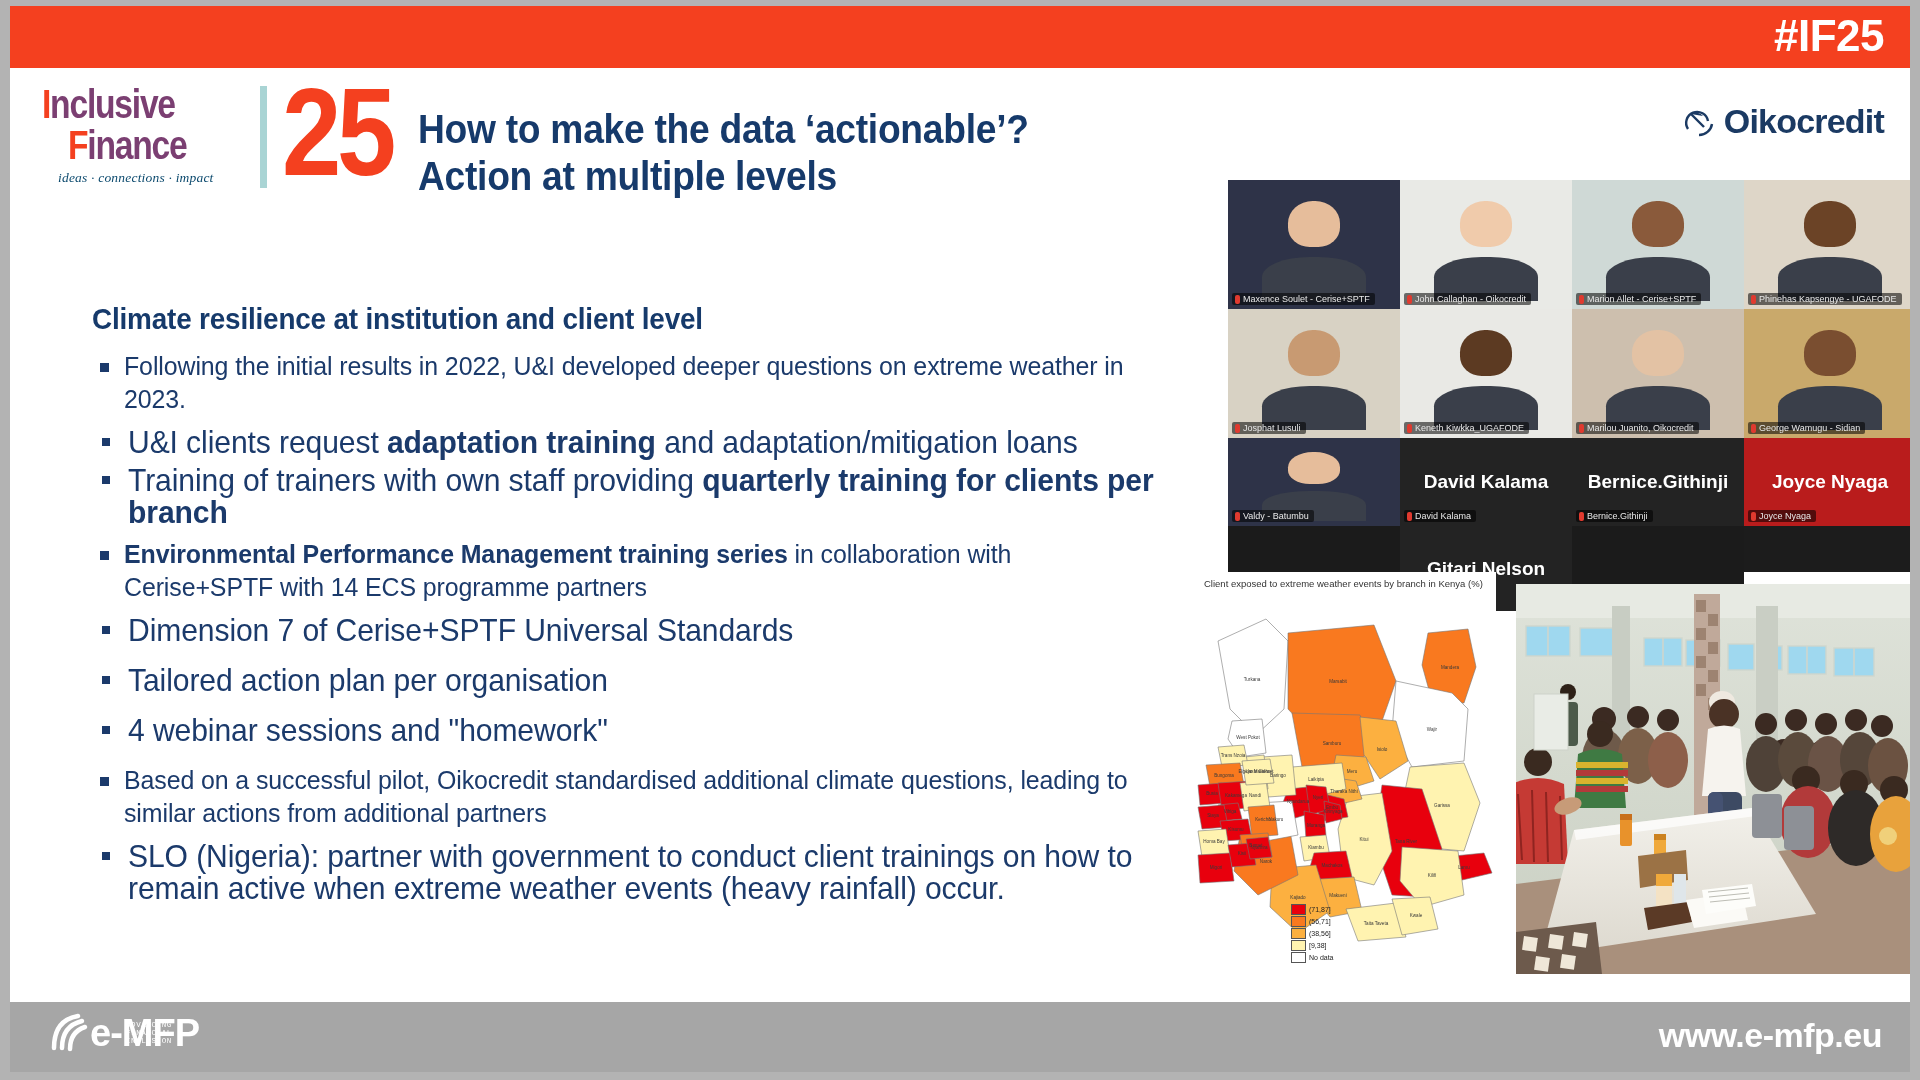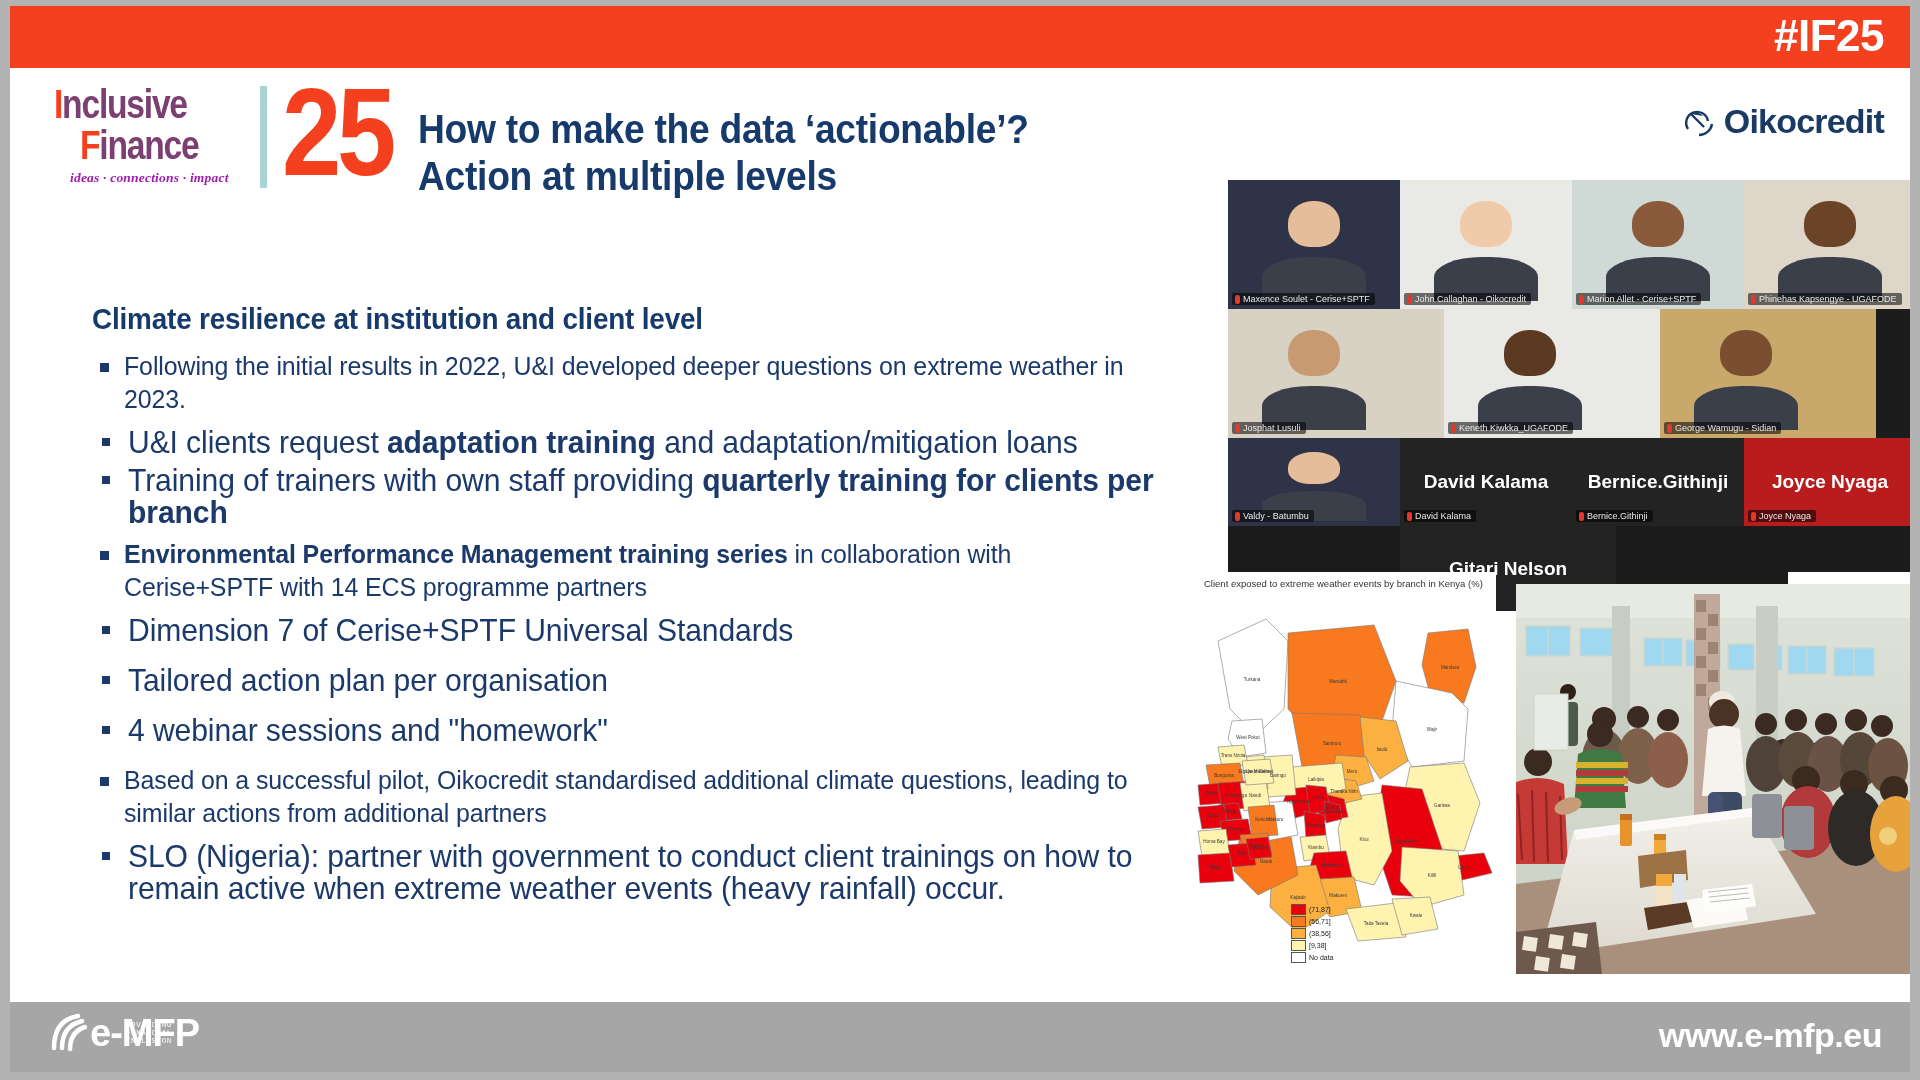--- a/index.html
+++ b/index.html
@@ -11,35 +11,35 @@
     border-top:6px solid #b3b3b3;border-bottom:8px solid #b3b3b3;
   }
   
   .topband{position:absolute;left:0;top:0;width:100%;height:62px;background:#f4401f;}
   .hashtag{
     position:absolute;right:26px;top:5px;color:#fff;font-size:44px;font-weight:bold;
     letter-spacing:-0.5px;font-family:"Liberation Sans",sans-serif;
   }
   
   .iflogo{position:absolute;left:28px;top:78px;width:375px;height:110px;}
-  .if-words{position:absolute;left:16px;top:0;width:215px;}
+  .if-words{position:absolute;left:4px;top:0;width:215px;}
   .if-line1{
     font-family:"Liberation Sans",sans-serif;font-weight:bold;font-size:41px;
     color:#7b3f72;letter-spacing:-1.5px;line-height:40px;transform:scaleX(0.82);
     transform-origin:left center;white-space:nowrap;
   }
   .if-line2{
     font-family:"Liberation Sans",sans-serif;font-weight:bold;font-size:41px;
     color:#7b3f72;letter-spacing:-1.5px;line-height:42px;transform:scaleX(0.82);
     transform-origin:left center;white-space:nowrap;margin-left:26px;
   }
   .if-cap{color:#f4401f;}
   .if-tag{
-    font-family:"Liberation Serif",serif;font-style:italic;font-weight:bold;
-    font-size:13.5px;color:#a21caf;letter-spacing:0.2px;margin-top:4px;margin-left:16px;
+    font-family:"Liberation Serif",serif;font-style:italic;font-weight:normal;
+    font-size:13.5px;color:#0c4a6e;letter-spacing:0.2px;margin-top:4px;margin-left:16px;
     white-space:nowrap;
   }
   .if-divider{position:absolute;left:222px;top:2px;width:7px;height:102px;background:#a9d4d4;}
   .if-25{
     position:absolute;left:244px;top:-14px;font-family:"Liberation Sans",sans-serif;
     font-weight:bold;font-size:124px;color:#f4401f;letter-spacing:-5px;line-height:124px;
     transform:scaleX(0.86);transform-origin:left top;
   }
   
   .title{
@@ -76,21 +76,21 @@
   }
   ul.lv2>li::before{
     content:"";position:absolute;left:10px;top:12px;width:8px;height:8px;background:#1b3a6b;
   }
   ul.lv2.spaced>li{margin-bottom:18px;}
   .txt{display:inline-block;transform:scaleX(0.94);transform-origin:left center;}
   b{font-weight:bold;}
   
   .zoom{position:absolute;left:1218px;top:174px;width:688px;height:392px;background:#1c1c1c;}
   .zrow{display:flex;width:100%;}
-  .ztile{position:relative;overflow:hidden;background:#202020;padding-left:44px;}
+  .ztile{position:relative;overflow:hidden;background:#202020;}
   .zname{
     position:absolute;left:4px;bottom:4px;display:flex;align-items:center;gap:3px;
     background:rgba(0,0,0,0.55);padding:1px 5px 1px 3px;border-radius:2px;
     font-size:9px;color:#e8e8e8;font-family:"Liberation Sans",sans-serif;white-space:nowrap;
   }
   .zmic{width:5px;height:9px;background:#e03a2f;border-radius:2px;flex:none;}
   .zbig{
     position:absolute;left:0;right:0;top:50%;transform:translateY(-50%);text-align:center;
     color:#fff;font-size:19px;font-weight:bold;font-family:"Liberation Sans",sans-serif;
   }
@@ -235,20 +235,30 @@
           </div>
         </div>
         <div class="ztile" style="width: 172px; height: 129px;">
           <div class="face" style="background: rgb(233, 233, 229);">
             <div class="body-sh" style="width: 103.2px; height: 43.86px; left: 34.4px; top: 77.4px; background: rgb(58, 63, 74);"></div>
             <div class="head" style="width: 51.6px; height: 46.44px; left: 60.2px; top: 20.64px; background: rgb(92, 58, 34);"></div>
           </div>
           <div class="zname">
             <span class="zmic"></span>
             <span>Keneth Kiwkka_UGAFODE</span>
+          </div>
+        </div>
+        <div class="ztile" style="width: 172px; height: 129px;">
+          <div class="face" style="background: rgb(205, 191, 174);">
+            <div class="body-sh" style="width: 103.2px; height: 43.86px; left: 34.4px; top: 77.4px; background: rgb(58, 63, 74);"></div>
+            <div class="head" style="width: 51.6px; height: 46.44px; left: 60.2px; top: 20.64px; background: rgb(227, 194, 164);"></div>
+          </div>
+          <div class="zname">
+            <span class="zmic"></span>
+            <span>Marilou Juanito, Oikocredit</span>
           </div>
         </div>
         <div class="ztile" style="width: 172px; height: 129px;">
           <div class="face" style="background: rgb(201, 169, 107);">
             <div class="body-sh" style="width: 103.2px; height: 43.86px; left: 34.4px; top: 77.4px; background: rgb(58, 63, 74);"></div>
             <div class="head" style="width: 51.6px; height: 46.44px; left: 60.2px; top: 20.64px; background: rgb(122, 78, 48);"></div>
           </div>
           <div class="zname">
             <span class="zmic"></span>
             <span>George Wamugu - Sidian</span>

